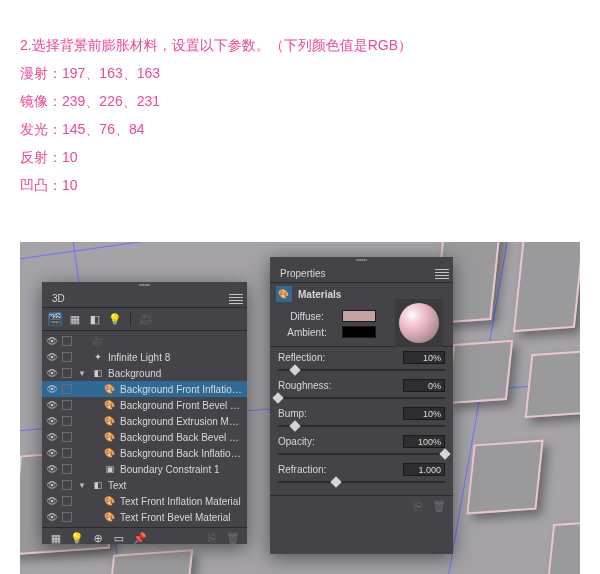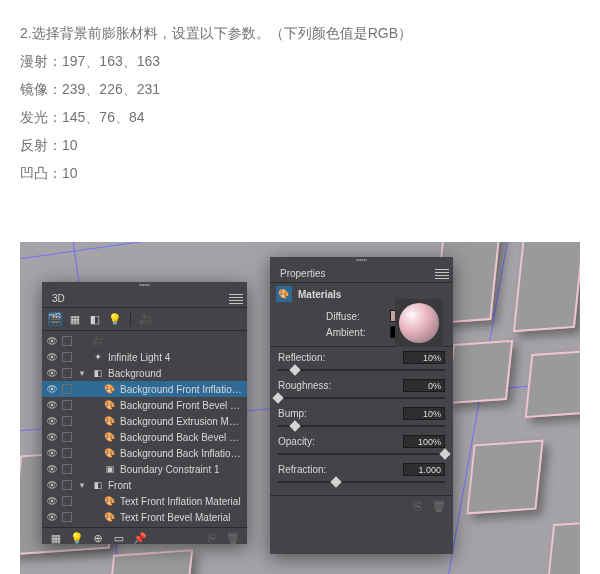--- a/index.html
+++ b/index.html
@@ -7,23 +7,24 @@
       width: 600px;
       height: 574px;
       background: #ffffff;
       font-family: "Microsoft YaHei", Arial, sans-serif;
       font-size: 13px;
       position: relative;
       overflow: hidden;
     }
     .instructions {
       padding: 19px 20px 12px 20px;
-      color: #737373;
+      color: #ec4899;
       font-size: 14px;
       line-height: 2.0;
+      margin-top: 12px;
     }
     .instructions p { white-space: pre-wrap; }
 
     .viewport {
       position: absolute;
       left: 20px;
       top: 242px;
       width: 560px;
       height: 332px;
       background: #a5a3a7;
@@ -108,21 +109,21 @@
     .panel-footer .fspacer { flex: 1; }
     .panel-footer .fic.dim { color: #6f6f6f; }
 
     .subtabs { display: flex; align-items: center; padding: 3px 6px 2px; gap: 6px; }
     .subtabs .stic { width: 16px; height: 16px; border: 1px solid #6b6b6b; display: flex; align-items: center; justify-content: center; font-size: 9px; cursor: pointer; color: #c8c8c8; }
     .subtabs .stic.on { background: #2f6a96; border-color: #2f6a96; }
     .subtabs .stlabel { font-weight: bold; }
 
     .props-body { padding: 4px 8px 2px; }
     .prow { display: flex; align-items: center; height: 16px; gap: 6px; }
-    .plabel { width: 58px; text-align: left; color: #d8d8d8; margin-left: 48px; }
+    .plabel { width: 58px; text-align: center; color: #d8d8d8; }
     .swatch { width: 34px; height: 12px; border: 1px solid #1a1a1a; cursor: pointer; }
     .sphere-wrap { position: absolute; right: 10px; top: 42px; width: 48px; height: 48px; background: #3a3a3d; display: flex; align-items: center; justify-content: center; cursor: pointer; }
     .sphere {
       width: 40px; height: 40px; border-radius: 50%;
       background: radial-gradient(circle at 32% 30%, #ffffff 0%, #f6dbe2 15%, #e9b8c3 38%, #c79ca6 60%, #9b7b82 85%, #6e5a5f 100%);
     }
 
     .sliders { padding: 2px 8px 4px; border-top: 1px solid #2b2b2d; margin-top: 4px; }
     .srow { margin: 2px 0 5px; }
     .srow-top { display: flex; align-items: center; }
@@ -190,21 +191,21 @@
           <span class="eye">👁</span>
           <span class="sq"></span>
           <span class="node"></span>
           <span class="layer-ic">🎥</span>
         </div>
         <div class="layer-row">
           <span class="eye">👁</span>
           <span class="sq"></span>
           <span class="node"></span>
           <span class="layer-ic">✦</span>
-          <span class="layer-label">Infinite Light 4</span>
+          <span class="layer-label">Infinite Light 8</span>
         </div>
         <div class="layer-row">
           <span class="eye">👁</span>
           <span class="sq"></span>
           <span class="node">▾</span>
           <span class="layer-ic">◧</span>
           <span class="layer-label">Background</span>
         </div>
         <div class="layer-row sel">
           <span class="eye">👁</span>
@@ -252,21 +253,21 @@
           <span class="indent"></span>
           <span class="node"></span>
           <span class="layer-ic">▣</span>
           <span class="layer-label">Boundary Constraint 1</span>
         </div>
         <div class="layer-row">
           <span class="eye">👁</span>
           <span class="sq"></span>
           <span class="node">▾</span>
           <span class="layer-ic">◧</span>
-          <span class="layer-label">Front</span>
+          <span class="layer-label">Text</span>
         </div>
         <div class="layer-row">
           <span class="eye">👁</span>
           <span class="sq"></span>
           <span class="indent"></span>
           <span class="node"></span>
           <span class="layer-ic">🎨</span>
           <span class="layer-label">Text Front Inflation Material</span>
         </div>
         <div class="layer-row">

